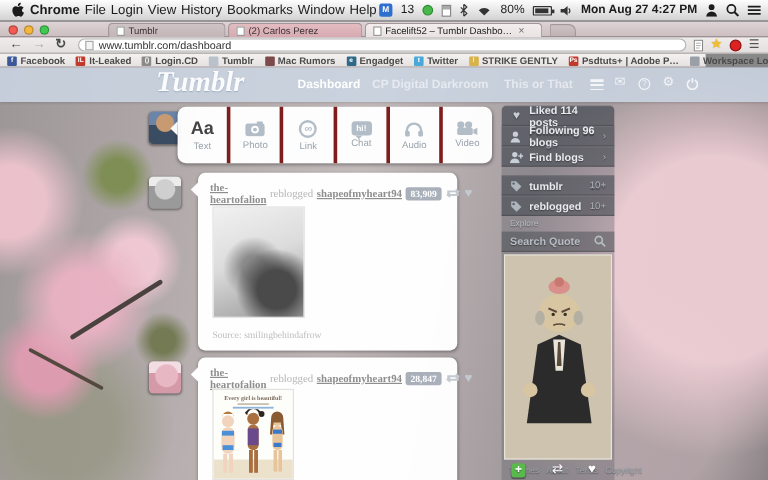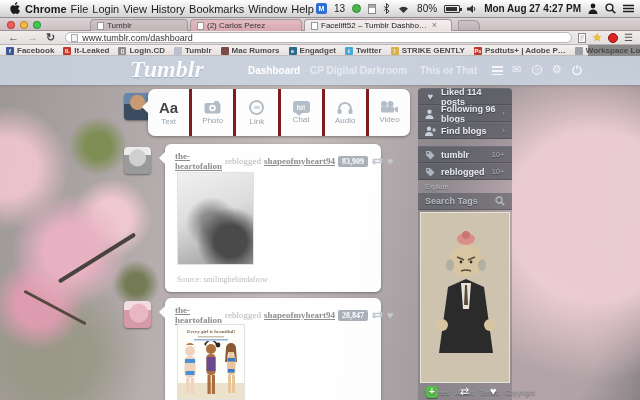--- a/index.html
+++ b/index.html
@@ -513,21 +513,21 @@
           <svg width="10" height="10" viewBox="0 0 10 10">
               <path d="M1 1h4l4.5 4.5-4 4L1 5z" fill="#aeb5bd"></path>
               <circle cx="3" cy="3" r="1" fill="#5a6066"></circle>
             </svg>
         </span>
         <span>reblogged</span>
         <span class="sb-right">10+</span>
       </div>
       <div class="sb-mini">Explore</div>
       <div class="sb-search">
-        <span>Search Tags</span>
+        <span>Search Quote</span>
         <span style="margin-left:auto;">
           <svg width="10" height="10" viewBox="0 0 10 10">
               <circle cx="4" cy="4" r="3" stroke="#b7bdc4" stroke-width="1.3" fill="none"></circle>
               <line x1="6.2" y1="6.2" x2="9.3" y2="9.3" stroke="#b7bdc4" stroke-width="1.4"></line>
             </svg>
         </span>
       </div>
       <div class="radar">
         <svg width="90" height="140" viewBox="0 0 90 140" preserveAspectRatio="xMidYMid slice">
           <rect width="90" height="140" fill="#cdc3ae"></rect>

